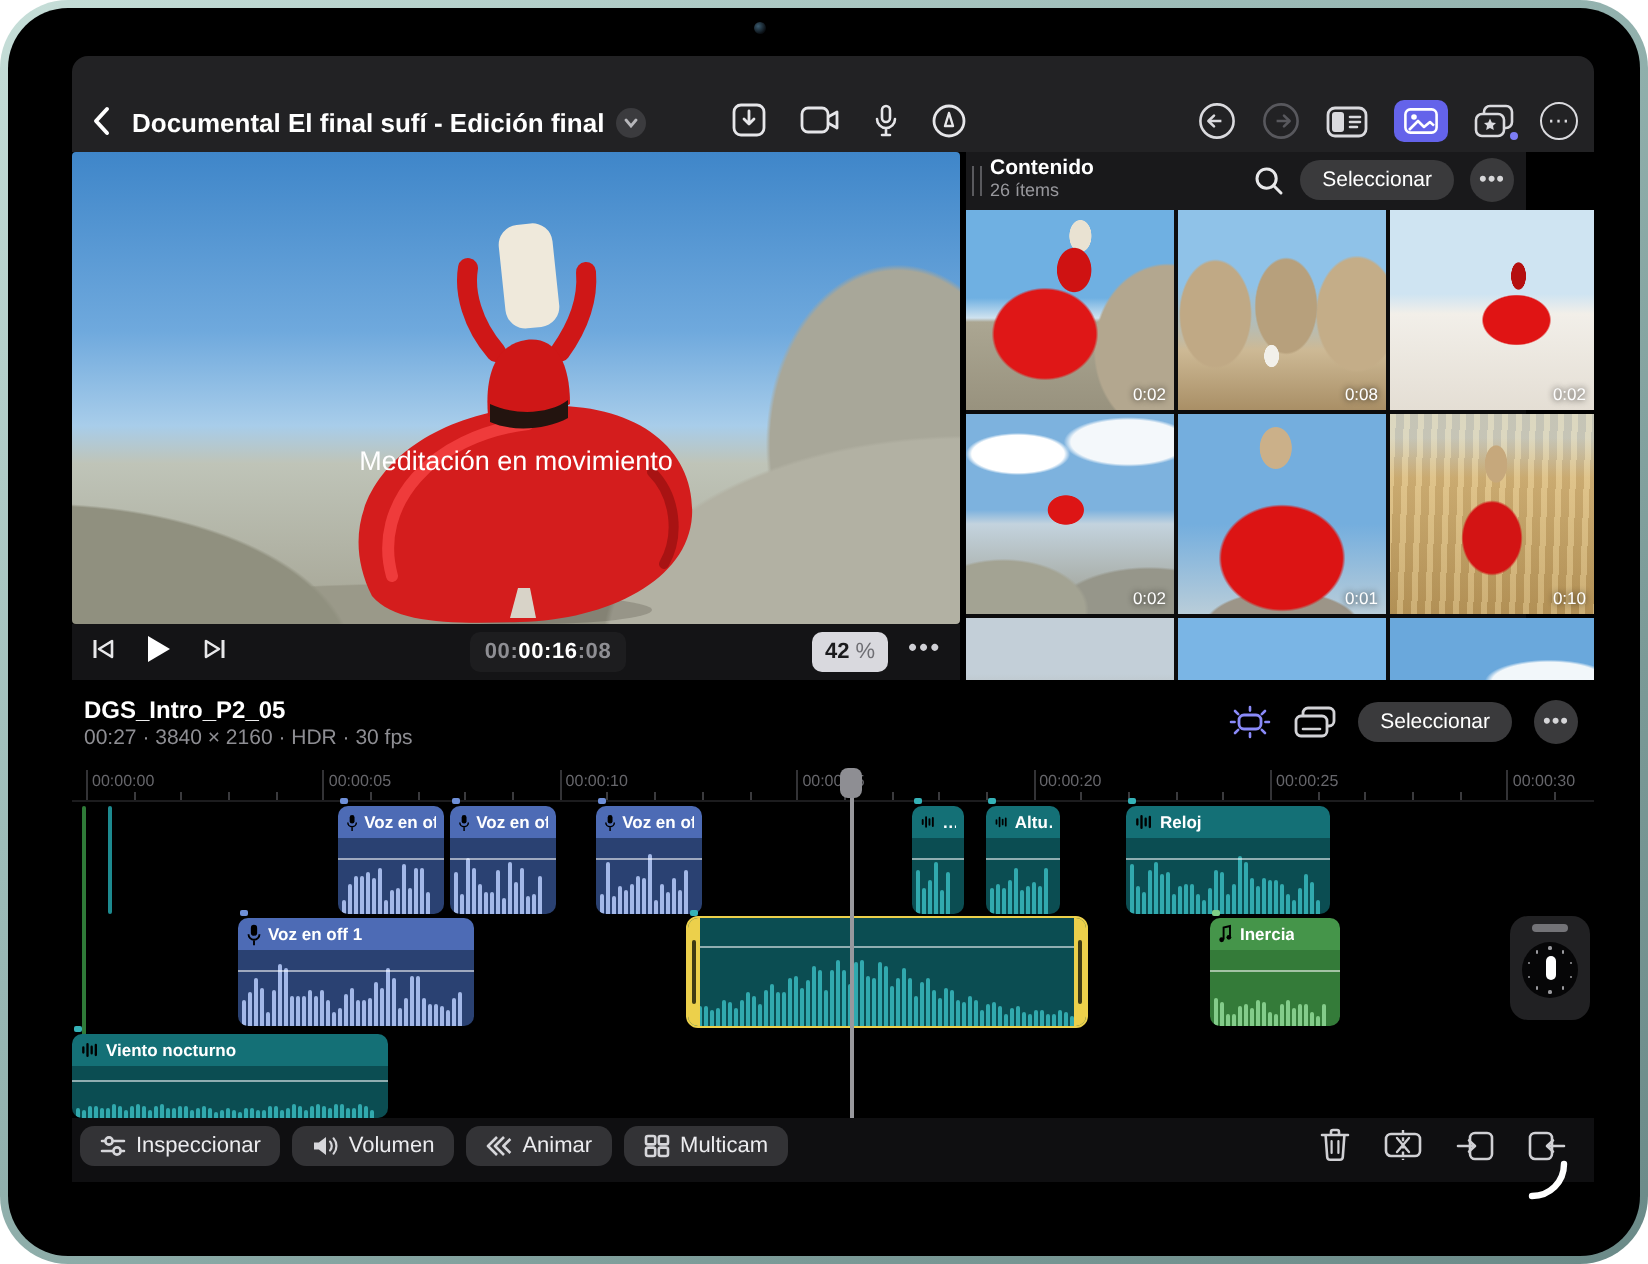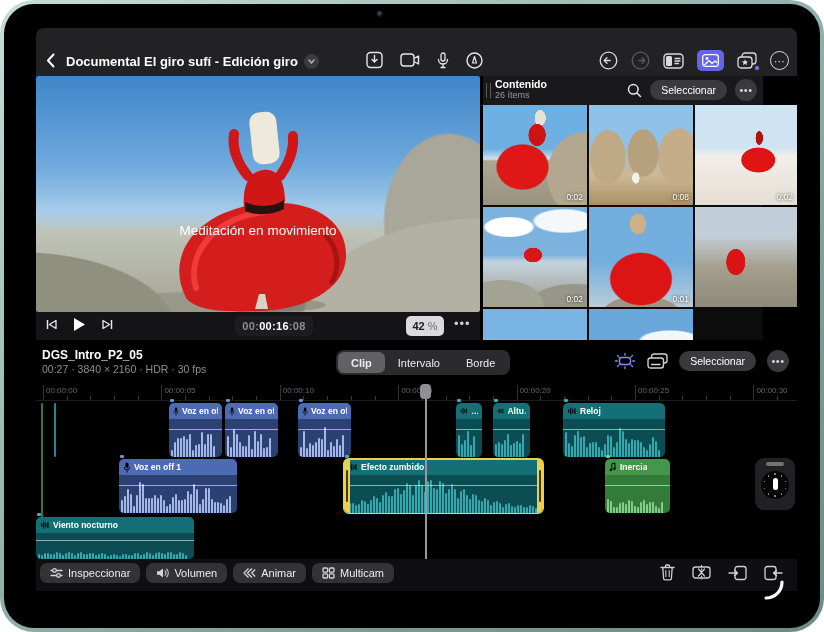--- a/index.html
+++ b/index.html
@@ -169,21 +169,21 @@
   <div class="screen">
 
     <div class="topbars">
       <div class="toolbar">
         <div class="back-btn icon-btn">
           <svg width="9" height="15" viewBox="0 0 9 15">
               <path d="M7.5 1.5 2 7.5l5.5 6" fill="none" stroke="#fff" stroke-width="2" stroke-linecap="round" stroke-linejoin="round"></path>
             </svg>
         </div>
         <div class="tb-title">
-          <span>Documental El giro sufí - Edición giro</span>
+          <span>Documental El final sufí - Edición final</span>
           <span class="tb-dd">
             <svg width="7" height="5" viewBox="0 0 7 5">
                 <path d="M1 1l2.5 3L6 1" fill="none" stroke="#b7b7bb" stroke-width="1.4" stroke-linecap="round"></path>
               </svg>
           </span>
         </div>
         <div class="tb-center">
           <span class="icon-btn">
               <svg width="17" height="18" viewBox="0 0 17 18">
                 <g fill="none" stroke="currentColor" stroke-width="1.4" stroke-linecap="round" stroke-linejoin="round">
@@ -330,36 +330,34 @@
           </div>
           <div class="thumb salt-flat">
             <span class="dur">0:02</span>
           </div>
           <div class="thumb badlands-clouds">
             <span class="dur">0:02</span>
           </div>
           <div class="thumb dancer-close">
             <span class="dur">0:01</span>
           </div>
+          <div class="thumb wheat-field">
+            <span class="dur">0:10</span>
+          </div>
           <div class="thumb badlands-partial"></div>
           <div class="thumb hat-profile"></div>
           <div class="thumb sky-clouds"></div>
         </div>
     </div>
 
     <div class="timeline">
       <div class="tl-name-block">
         <div class="tl-name">DGS_Intro_P2_05</div>
         <div class="tl-meta">00:27 · 3840 × 2160 · HDR · 30 fps</div>
       </div>
-      <div class="segmented">
-          <div class="seg sel">Clip</div>
-          <div class="seg">Intervalo</div>
-          <div class="seg">Borde</div>
-        </div>
       <div class="tl-actions">
         <span class="icon-btn magnetic">
             <svg width="22" height="18" viewBox="0 0 22 18">
               <rect x="5.5" y="5.5" width="11" height="7" rx="2.5" fill="none" stroke="currentColor" stroke-width="1.4"></rect>
               <g stroke="currentColor" stroke-width="1.3" stroke-linecap="round">
                 <path d="M3.5 3.5l1.6 1.6M18.5 3.5l-1.6 1.6M3.5 14.5l1.6-1.6M18.5 14.5l-1.6-1.6M11 1.5v1.8M11 14.7v1.8M1.5 9h1.8M18.7 9h1.8"></path>
               </g>
             </svg>
           </span>
         <span class="icon-btn overlapIc">
@@ -638,28 +636,20 @@
               <div class="bar" style="height: 11px;"></div>
               <div class="bar" style="height: 11px;"></div>
               <div class="bar" style="height: 10px;"></div>
               <div class="bar" style="height: 8px;"></div>
               <div class="bar" style="height: 14px;"></div>
               <div class="bar" style="height: 17px;"></div>
             </div>
           </div>
           <div class="start-dot" style="left: 84px; top: 54px; background: rgb(110, 143, 216);"></div>
           <div class="clip teal sel" style="left: 308px; top: 58px; width: 199px; height: 54px;">
-            <div class="head">
-              <svg width="10" height="10" viewBox="0 0 12 12">
-                <g stroke="currentColor" stroke-width="1.4" stroke-linecap="round">
-                  <path d="M2 4.5v3M4.5 2.5v7M7 4v4M9.5 3v6"></path>
-                </g>
-              </svg>
-              <span class="label">Efecto zumbido</span>
-            </div>
             <div class="wave">
               <div class="volline"></div>
               <div class="bar" style="height: 7px;"></div>
               <div class="bar" style="height: 10px;"></div>
               <div class="bar" style="height: 10px;"></div>
               <div class="bar" style="height: 8px;"></div>
               <div class="bar" style="height: 9px;"></div>
               <div class="bar" style="height: 13px;"></div>
               <div class="bar" style="height: 12px;"></div>
               <div class="bar" style="height: 9px;"></div>

